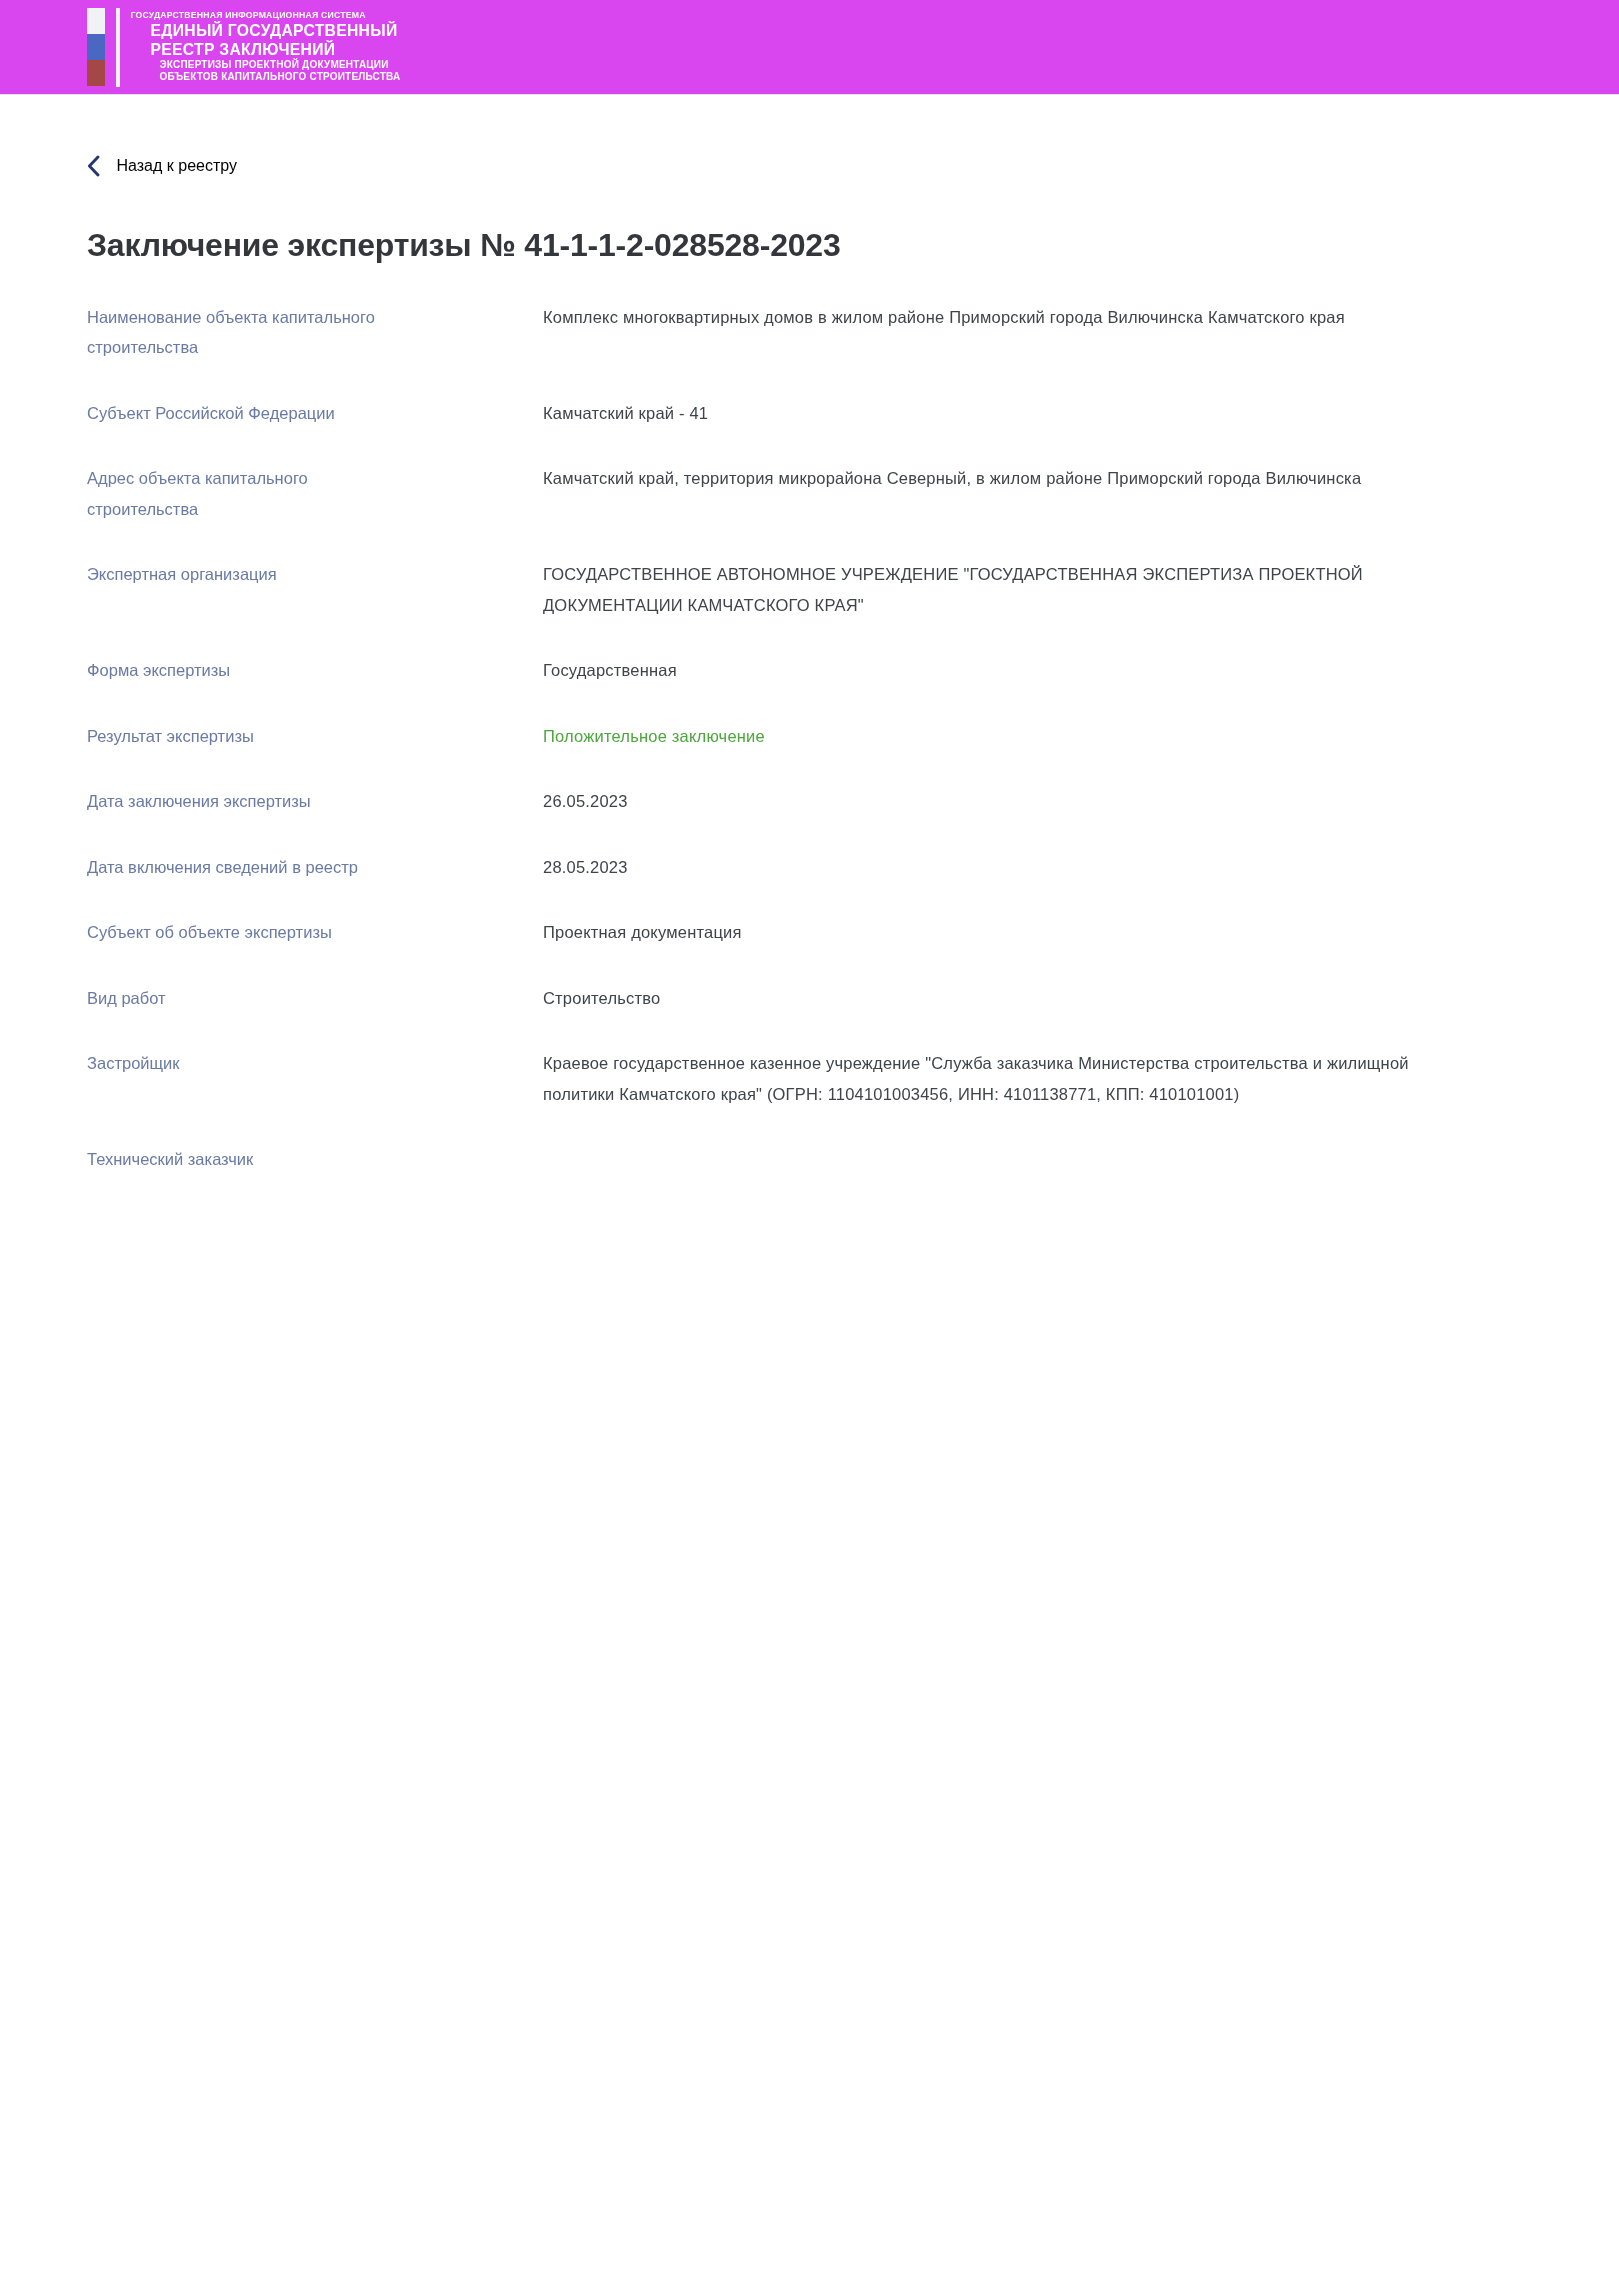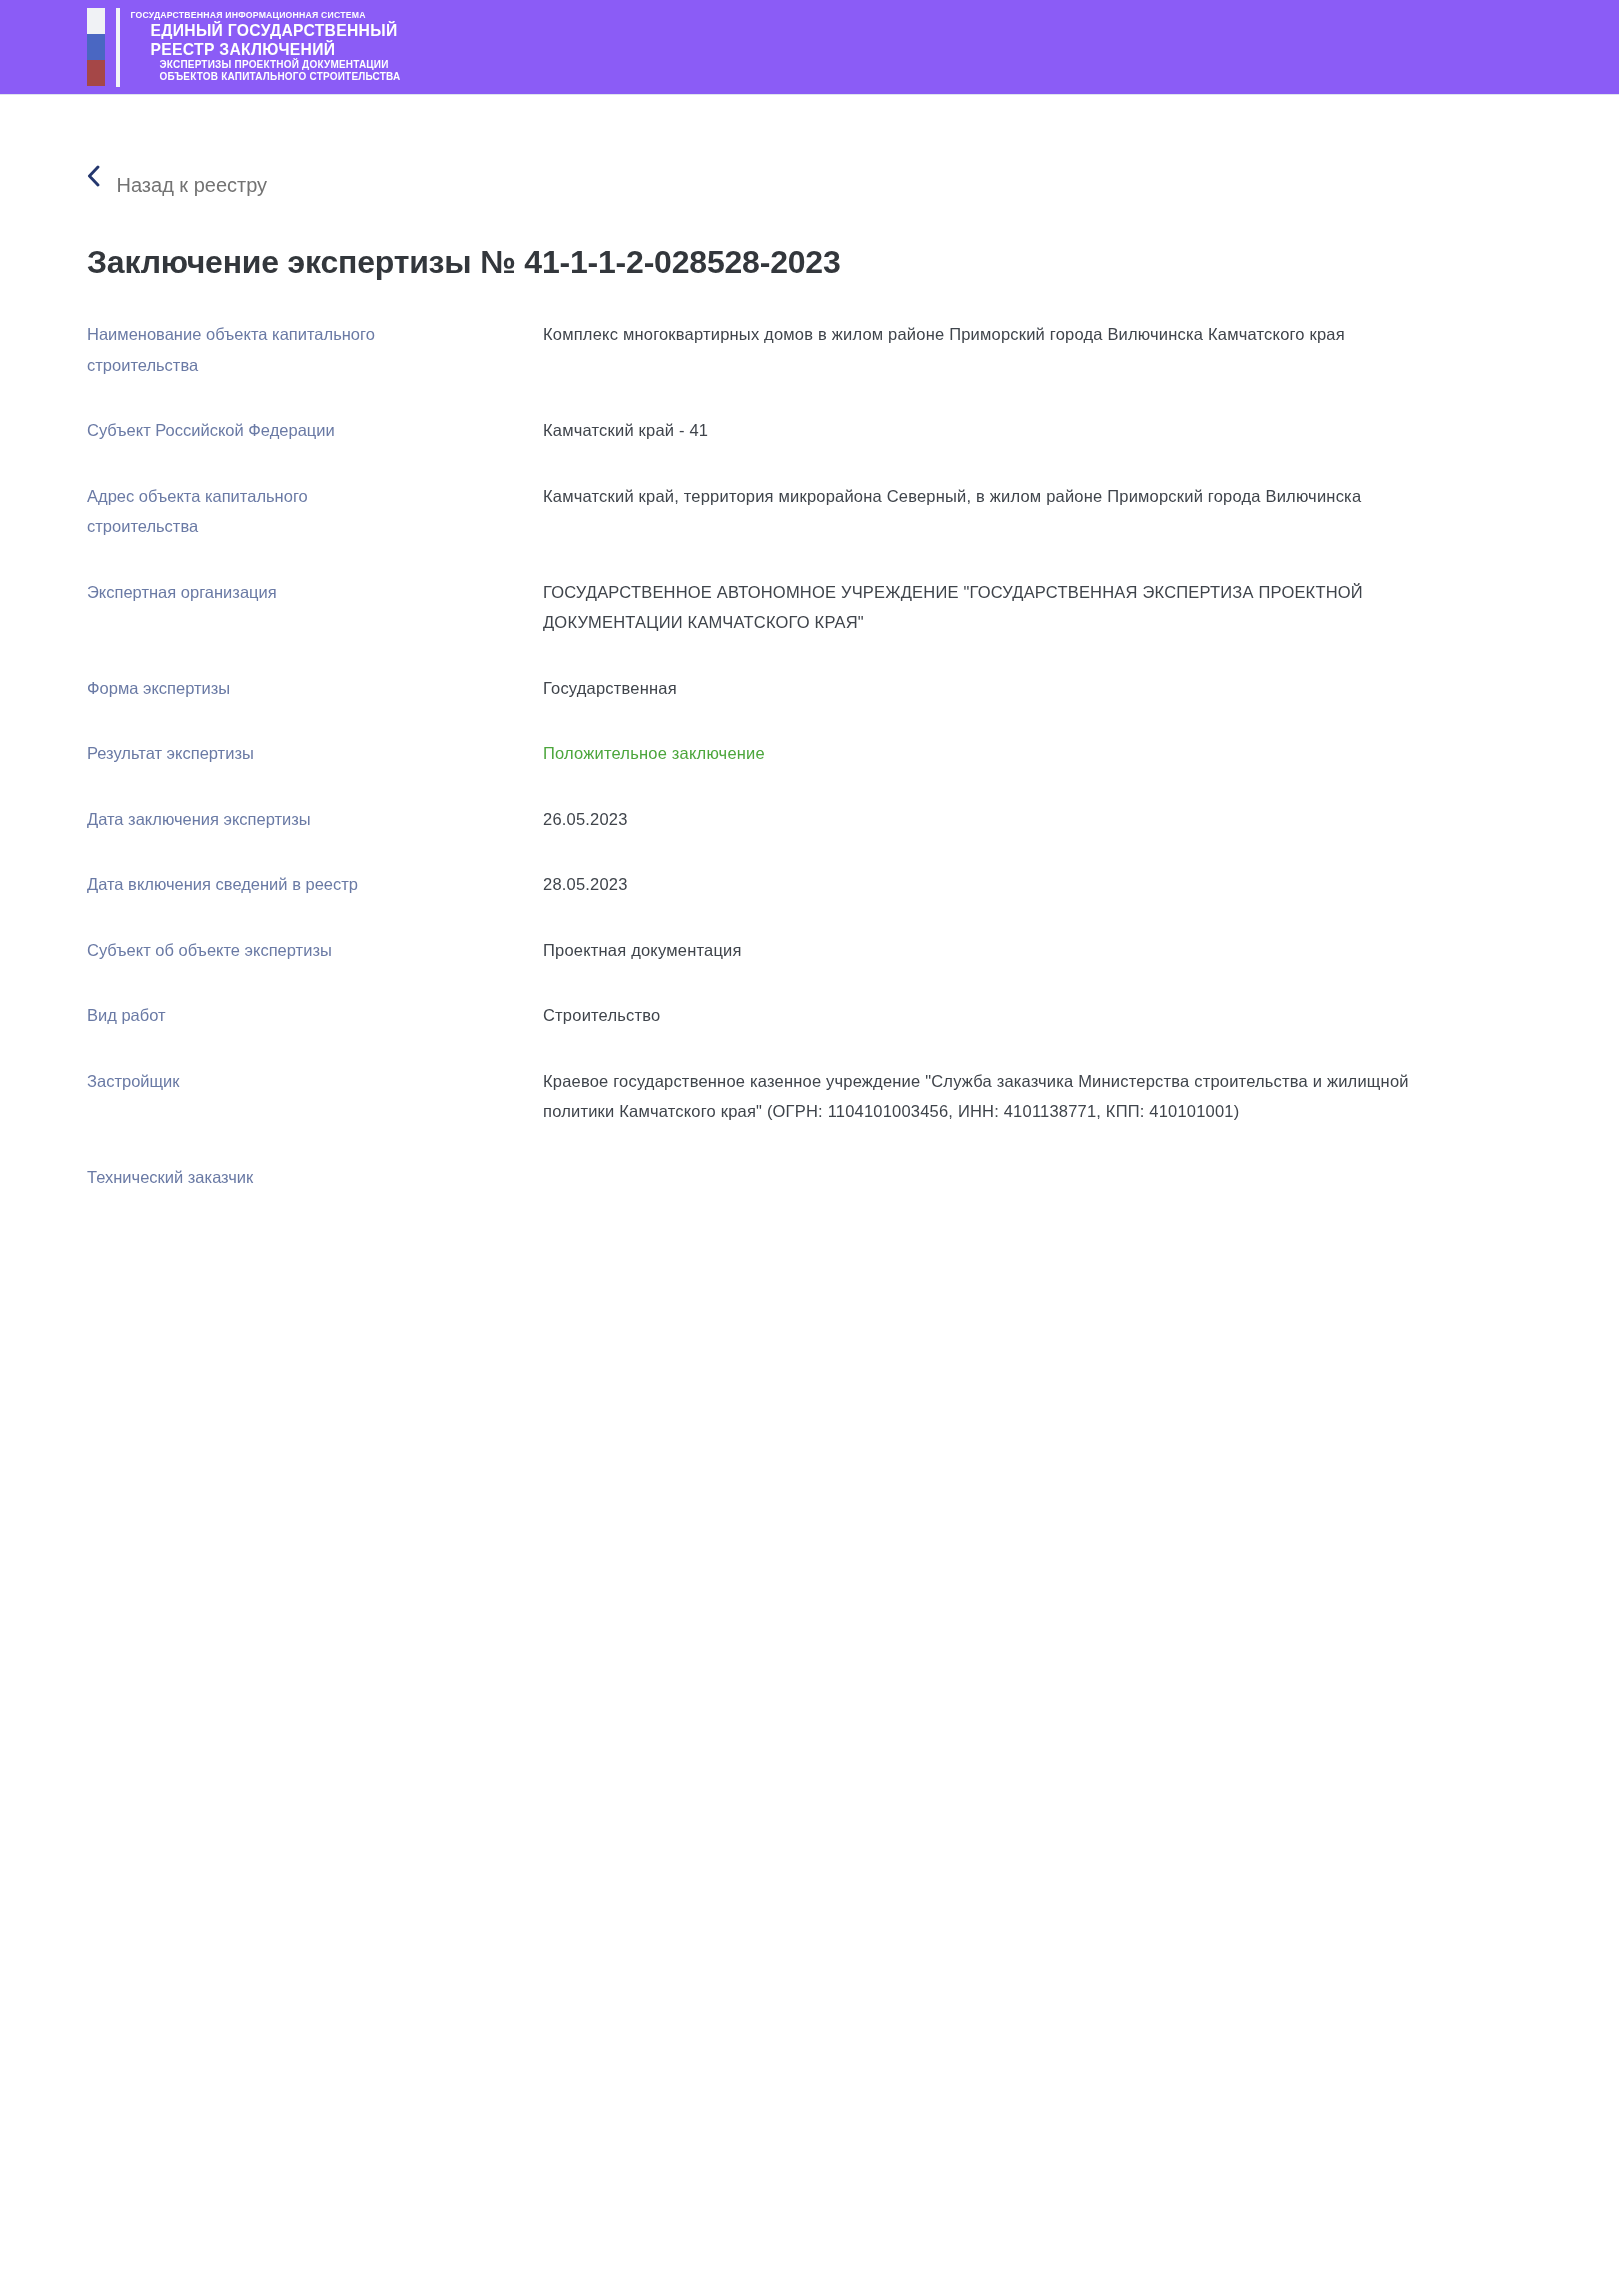--- a/index.html
+++ b/index.html
@@ -10,21 +10,21 @@
   }
   body {
     width: 1620px;
     min-height: 2273px;
     position: relative;
   }
 
   
   .app-header {
     height: 95px;
-    background: #8b5cf6;
+    background: #d946ef;
     border-bottom: 1.6px solid #dfe3ee;
     box-sizing: border-box;
     display: flex;
     align-items: center;
   }
   .logo-block {
     display: flex;
     align-items: center;
     margin-left: 87px;
   }
@@ -76,24 +76,23 @@
   .back-link {
     display: inline-flex;
     align-items: center;
     gap: 16.5px;
     margin-top: 59px;
     text-decoration: none;
     cursor: pointer;
   }
   .back-link .chevron { display: block; }
   .back-link .back-label {
-    color: #737373;
-    font-size: 20px;
+    color: #000000;
+    font-size: 16px;
     line-height: 23px;
-    margin-top: 20px;
   }
   .page-title {
     margin: 46px 0 0 0;
     font-size: 32px;
     font-weight: bold;
     letter-spacing: -0.2px;
     color: #33373c;
     line-height: 38px;
   }
 

